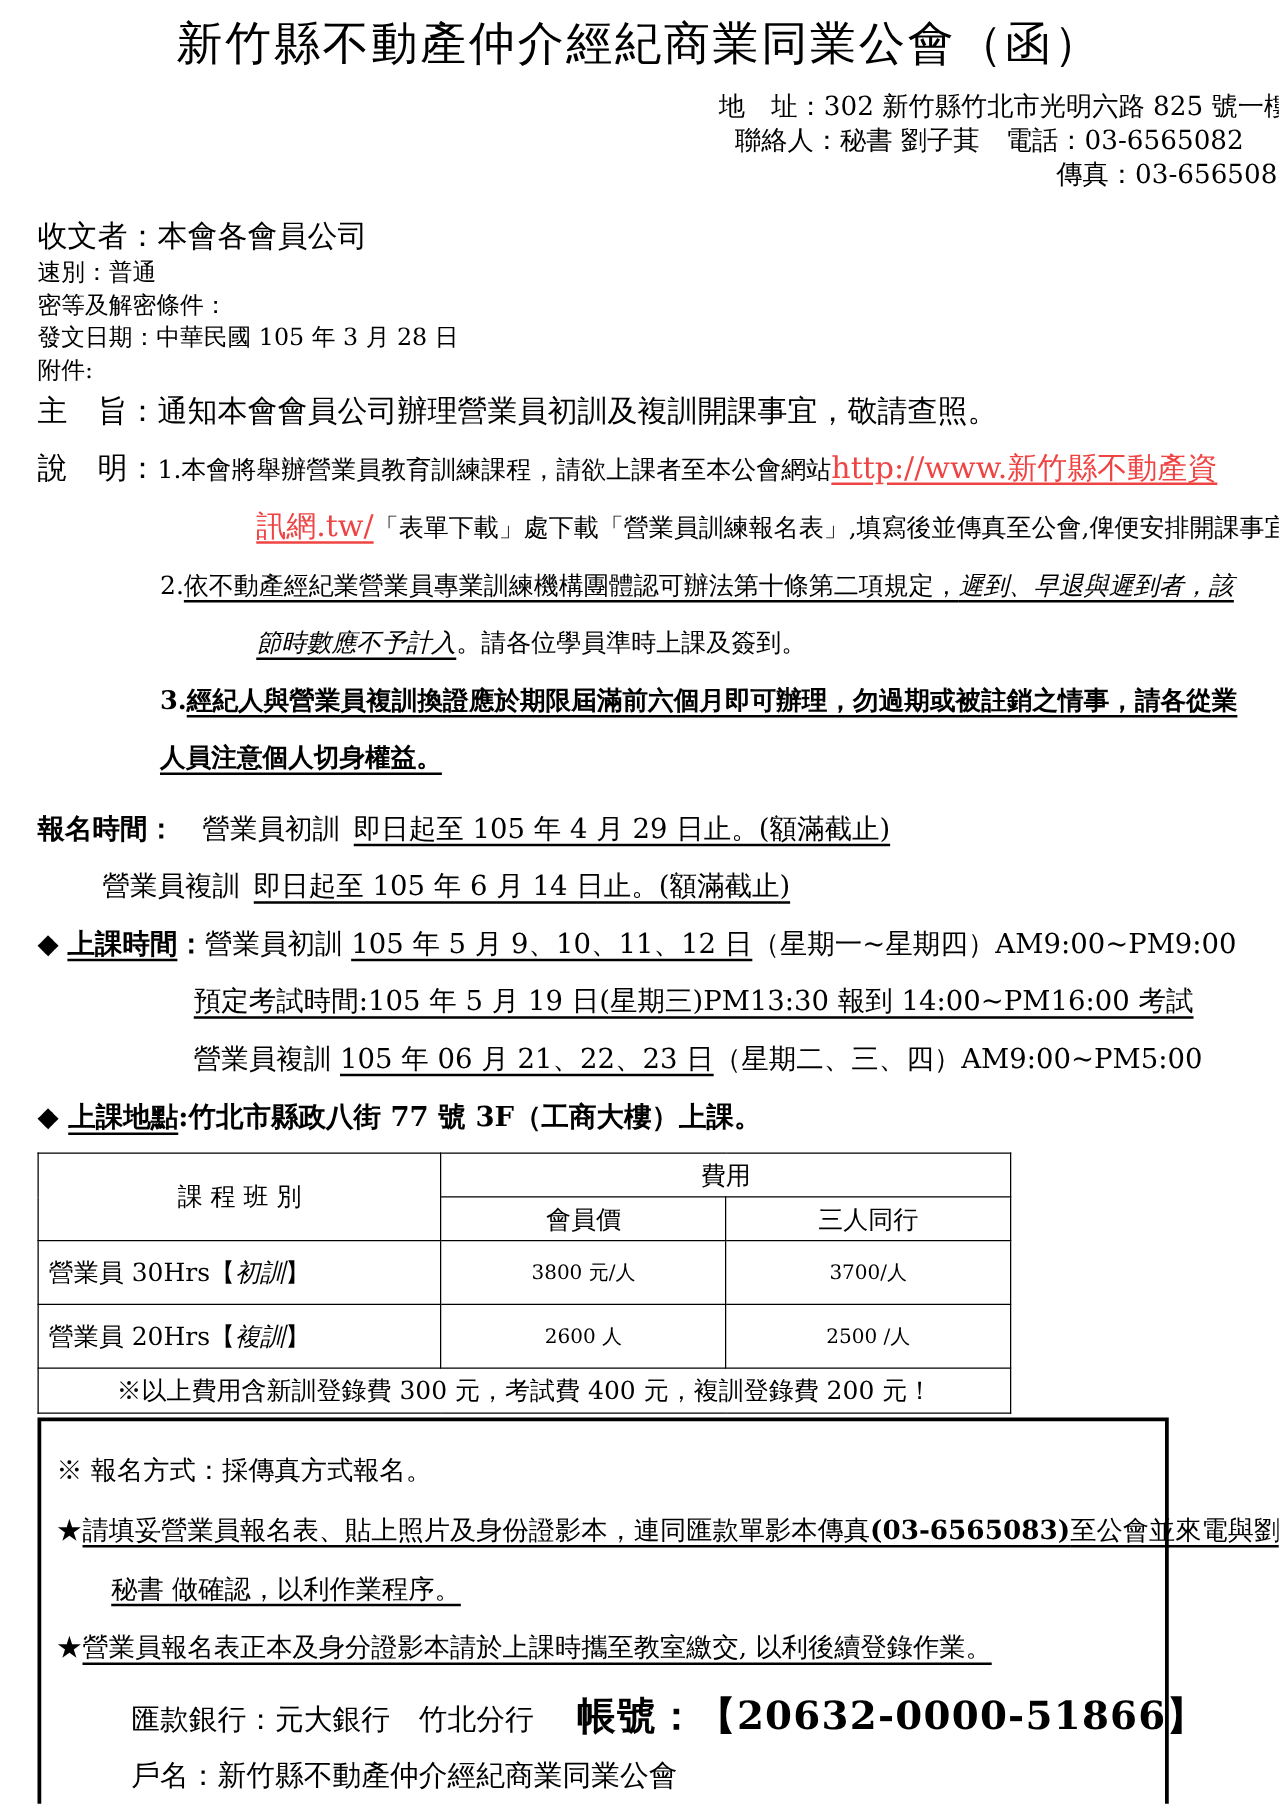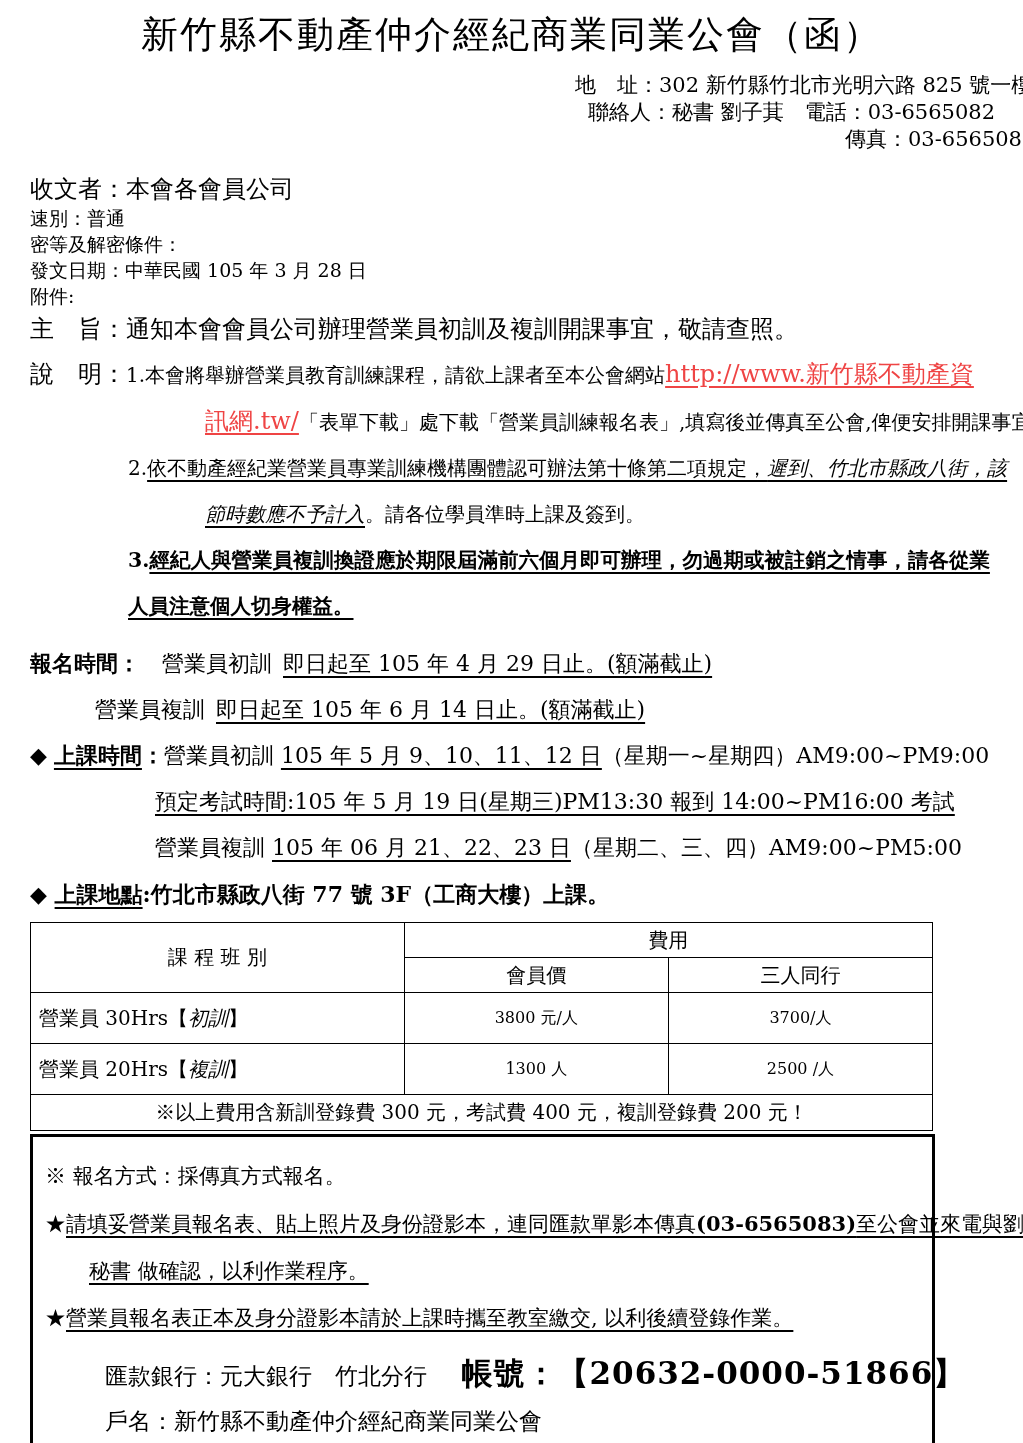--- a/index.html
+++ b/index.html
@@ -35,27 +35,27 @@
   .expl-l1{font-size:20px;line-height:46px;}
   .expl-label{font-size:24px;}
   .expl-indent2{margin-left:175px;font-size:20px;line-height:46px;}
   .expl-item{margin-left:98px;font-size:20px;line-height:46px;}
   .expl-item3{font-weight:bold;font-size:20.5px;}
   .link{color:#ef4444;text-decoration:underline;text-underline-offset:4px;font-size:24px;}
 
   .sched{margin-top:12px;}
   .sched .ln{font-size:22px;line-height:46px;}
   .sched-label{font-family:"DejaVu Sans", sans-serif;font-weight:bold;}
-  .ind1{margin-left:65px;}
+  .ind1{margin-left:52px;}
   .ind2{margin-left:125px;}
   .diamond{font-size:22px;}
   .loc-line{font-size:23px;font-weight:bold;}
 
   table.fees{
-    border-collapse:collapse;width:903px;margin-top:4px;
+    border-collapse:collapse;width:779px;margin-top:4px;
     table-layout:fixed;
     padding-left:27px;
   }
   table.fees td,table.fees th{
     border:1.6px solid #000;font-weight:normal;
     padding:0;text-align:center;vertical-align:middle;
   }
   .col1{width:207px;}
   .col2{width:293px;}
   .col3{width:403px;}
@@ -103,21 +103,21 @@
   </div>
 
   <div class="expl">
     <div class="ln expl-l1">
       <span class="expl-label">說　明：</span><span>1.</span><span>本會將舉辦營業員教育訓練課程，請欲上課者至本公會網站</span><span class="link">http://www.新竹縣不動產資</span>
     </div>
     <div class="ln expl-indent2">
       <span class="link">訊網.tw/</span><span>「表單下載」處下載「營業員訓練報名表」,填寫後並傳真至公會,俾便安排開課事宜！</span>
     </div>
     <div class="ln expl-item">
-      <span>2.</span><span class="u">依不動產經紀業營業員專業訓練機構團體認可辦法第十條第二項規定，</span><span class="u it">遲到、竹北市縣政八街，該</span>
+      <span>2.</span><span class="u">依不動產經紀業營業員專業訓練機構團體認可辦法第十條第二項規定，</span><span class="u it">遲到、早退與遲到者，該</span>
     </div>
     <div class="ln expl-indent2">
       <span class="u it">節時數應不予計入</span><span>。請各位學員準時上課及簽到。</span>
     </div>
     <div class="ln expl-item expl-item3">
       <span>3.</span><span class="u">經紀人與營業員複訓換證應於期限屆滿前六個月即可辦理，勿過期或被註銷之情事，請各從業</span>
     </div>
     <div class="ln expl-item expl-item3">
       <span class="u">人員注意個人切身權益。</span>
     </div>
@@ -154,21 +154,21 @@
       <td class="col2">會員價</td>
       <td class="col3">三人同行</td>
     </tr>
     <tr class="drow">
       <td class="course-cell"><span>營業員 30Hrs【</span><span class="it">初訓</span><span>】</span></td>
       <td class="price">3800 元/人</td>
       <td class="price">3700/人</td>
     </tr>
     <tr class="drow">
       <td class="course-cell"><span>營業員 20Hrs【</span><span class="it">複訓</span><span>】</span></td>
-      <td class="price">1300 人</td>
+      <td class="price">2600 人</td>
       <td class="price">2500 /人</td>
     </tr>
     <tr>
       <td class="note-cell" colspan="3">※以上費用含新訓登錄費 300 元，考試費 400 元，複訓登錄費 200 元！</td>
     </tr>
   </tbody>
     </table>
 
   <div class="notice-box">
     <div class="ln nb-line">※ 報名方式：採傳真方式報名。</div>

